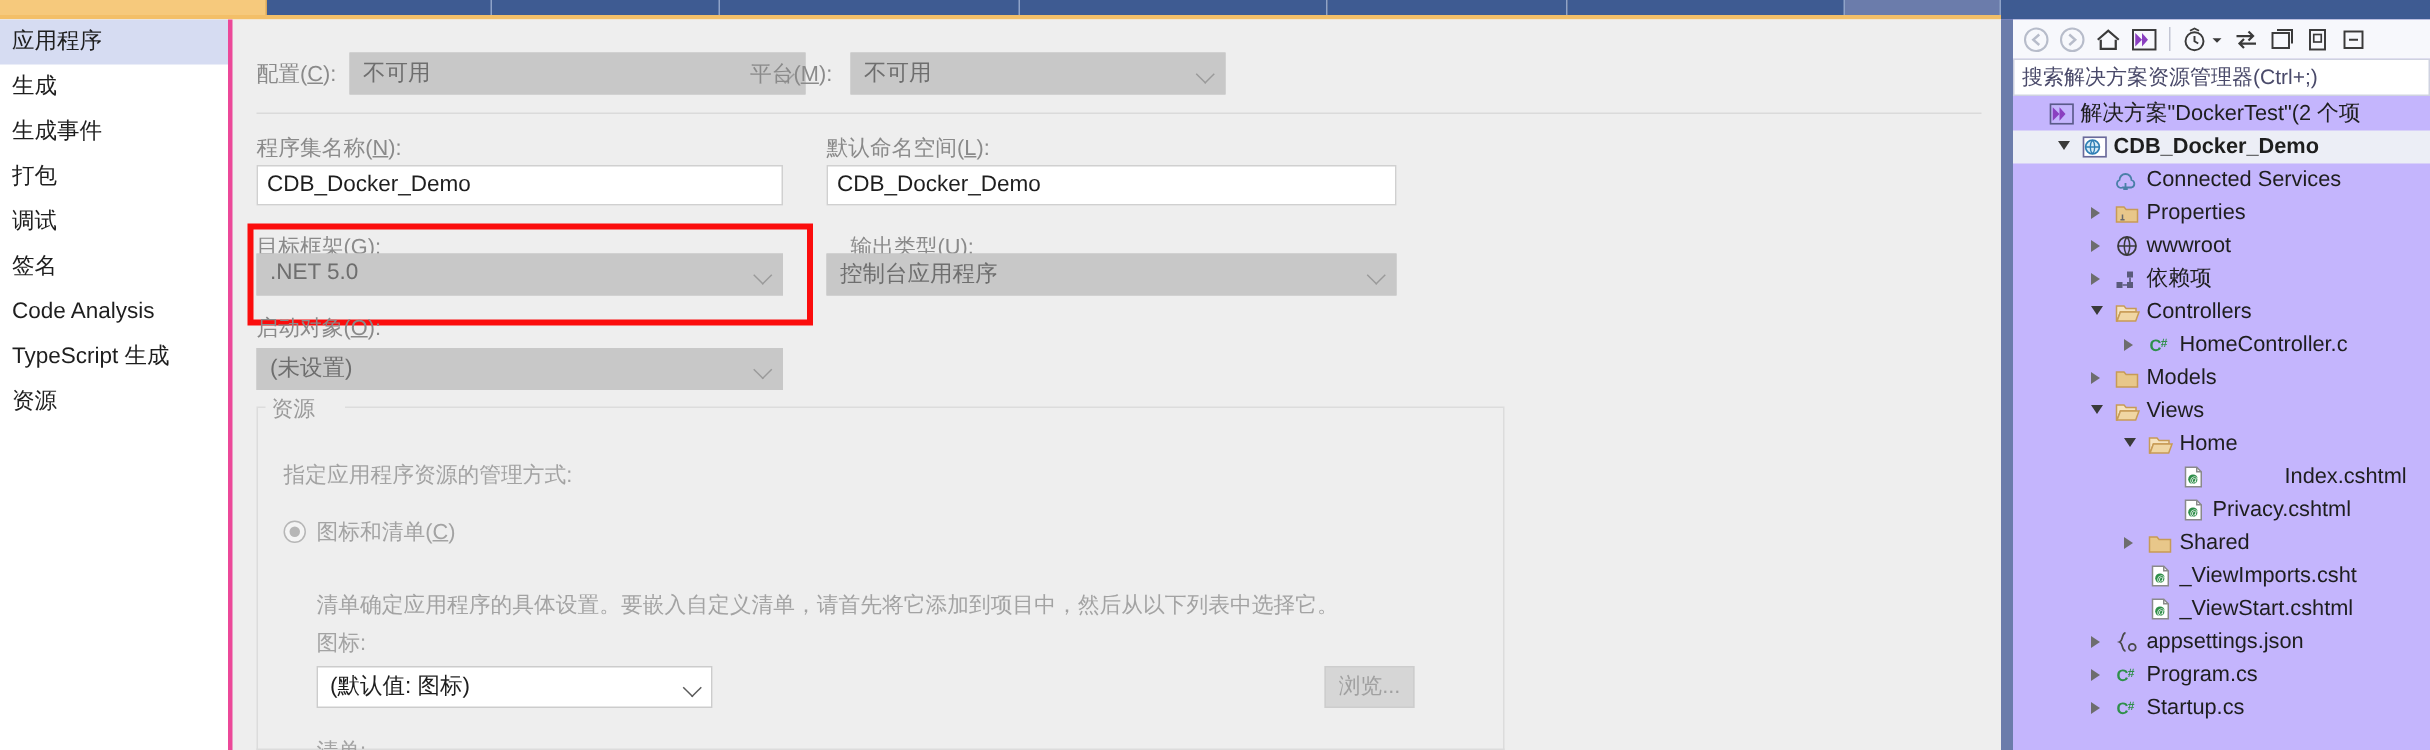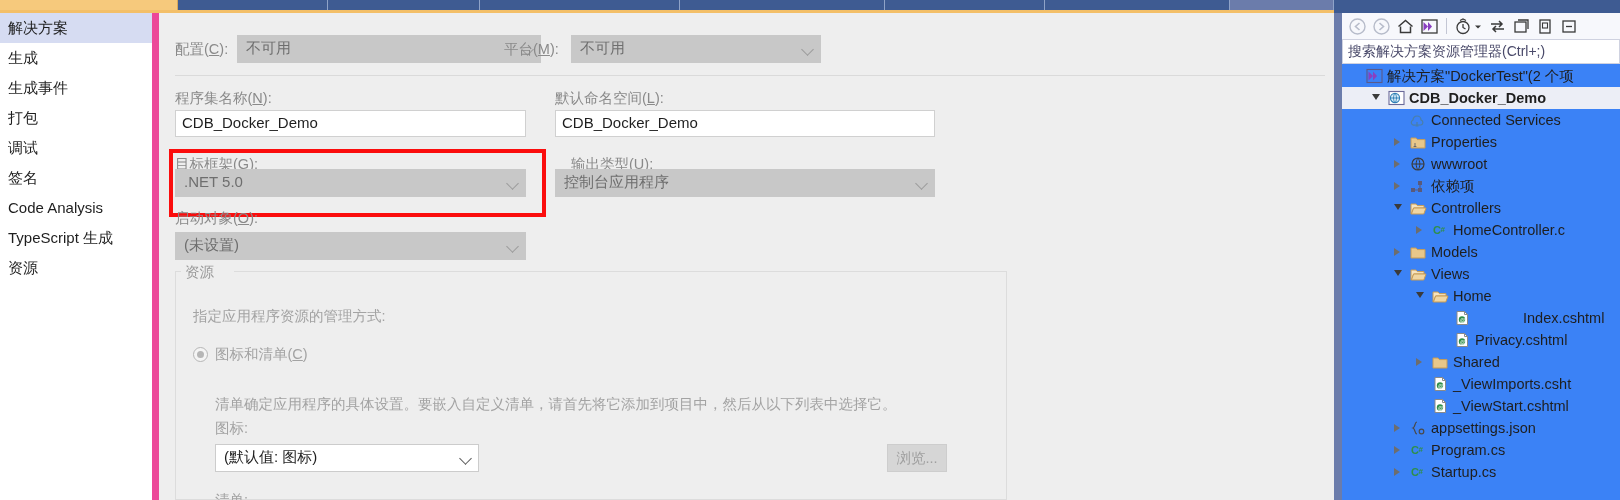--- a/index.html
+++ b/index.html
@@ -41,21 +41,21 @@
     content: ""; position: absolute; right: -11px; top: 5px;
     width: 0; height: 0;
     border-top: 10px solid transparent;
     border-bottom: 10px solid transparent;
     border-left: 11px solid #d6dcf2;
   }
 
   
   .pane {
     position: absolute; left: 152px; top: 13px; width: 1182px; height: 487px;
-    background: #eeeeee; border-left: 7px solid #ec4899;
+    background: #eeeeee; border-left: 3px solid #ec4899;
   }
   .pane-inner { position: absolute; left: 0; top: 0; width: 1182px; height: 487px; }
 
   .lbl {
     position: absolute; font-size: 14.5px; color: #8a8a8a; white-space: nowrap;
   }
   .lbl u { text-decoration: underline; }
 
   .combo {
     position: absolute; height: 28px; background: #c8c8c8;
@@ -112,21 +112,21 @@
 
   .btn {
     position: absolute; background: #d6d6d6; border: 1px solid #cdcdcd;
     color: #a0a0a0; font-size: 14.5px; text-align: center;
     line-height: 26px; height: 28px;
   }
 
   
   .se {
     position: absolute; left: 1334px; top: 0; width: 286px; height: 500px;
-    background: #3b82f6;
+    background: #c4b5fd;
   }
   .se-head {
     position: absolute; left: 0; top: 0; width: 286px; height: 13px;
     background: #3e5b92;
   }
   .se-railL {
     position: absolute; left: 0; top: 13px; width: 8px; height: 487px;
     background: #6b7cab;
   }
   .se-toolbar {
@@ -181,21 +181,21 @@
     <div class="tabseg" style="left:480px; width:200px;"></div>
     <div class="tabseg" style="left:680px; width:205px;"></div>
     <div class="tabseg" style="left:885px; width:160px;"></div>
     <div class="tabseg" style="left:1045px; width:185px;"></div>
     <div class="tabseg" style="left:1230px; width:104px; background:#6b7cab;"></div>
     <div class="underline"></div>
   </div>
 
   <div class="sidebar">
     <div class="side-item selected">
-      <span>解决方案</span>
+      <span>应用程序</span>
     </div>
     <div class="side-item">
       <span>生成</span>
     </div>
     <div class="side-item">
       <span>生成事件</span>
     </div>
     <div class="side-item">
       <span>打包</span>
     </div>

